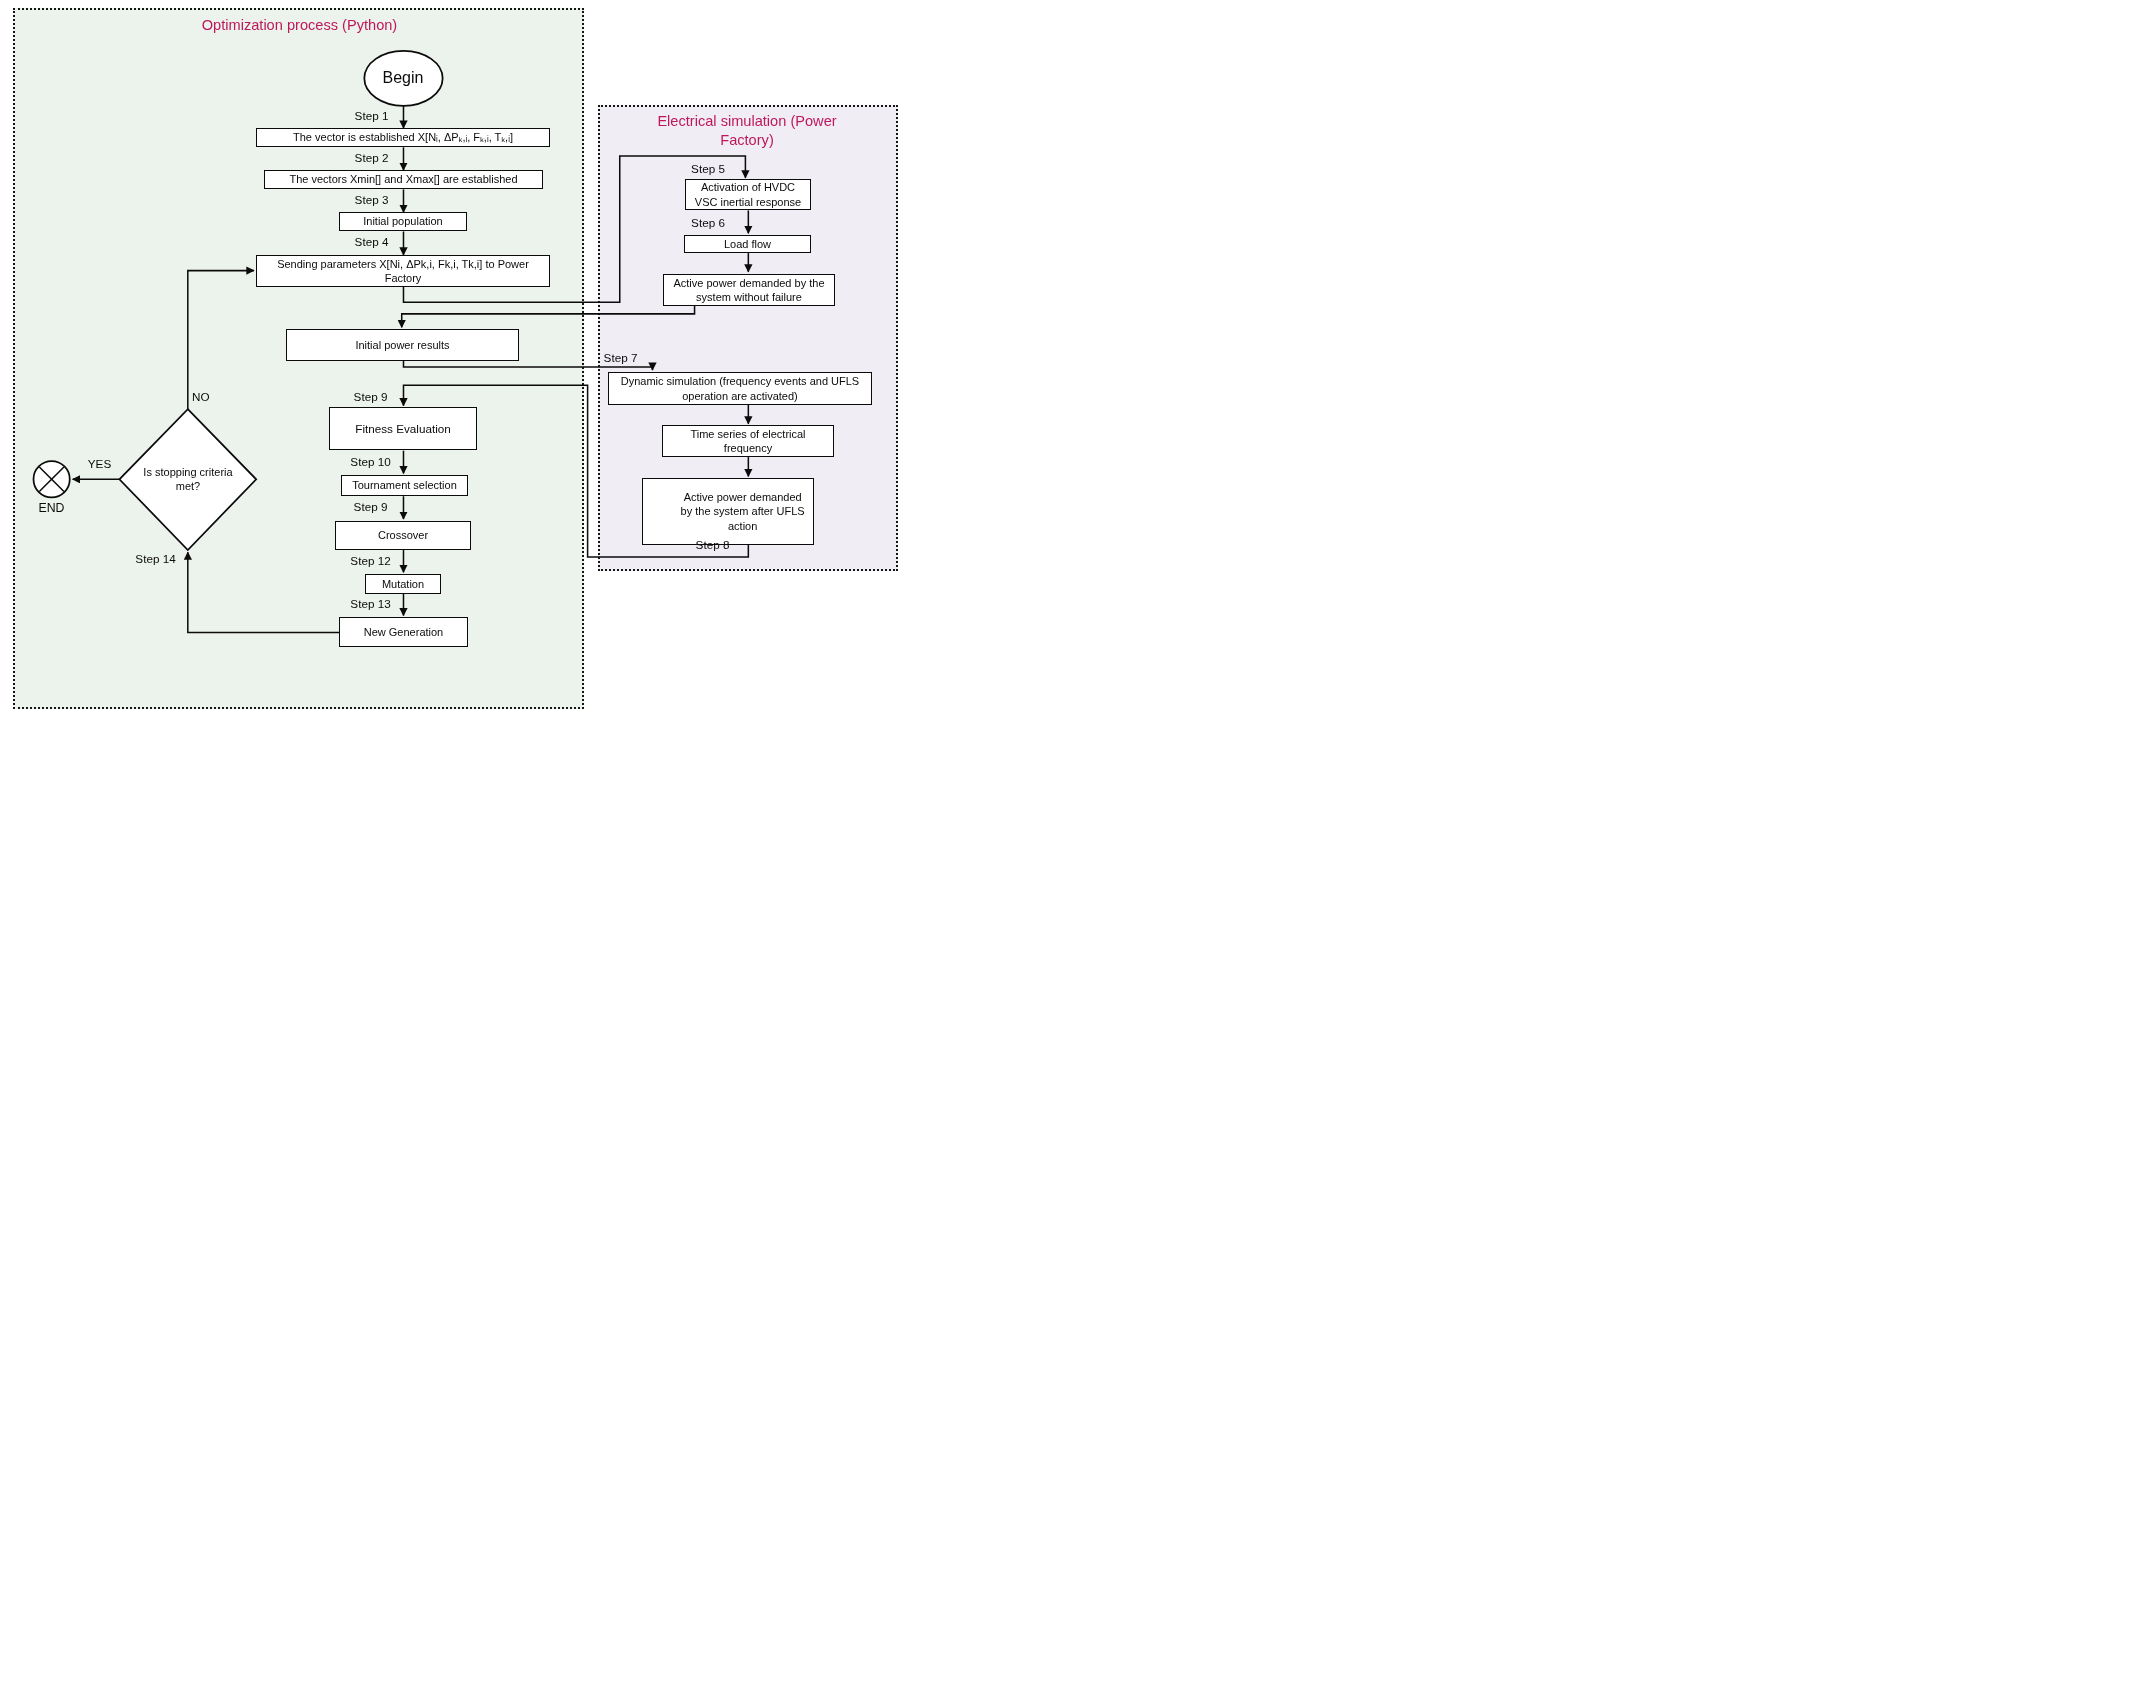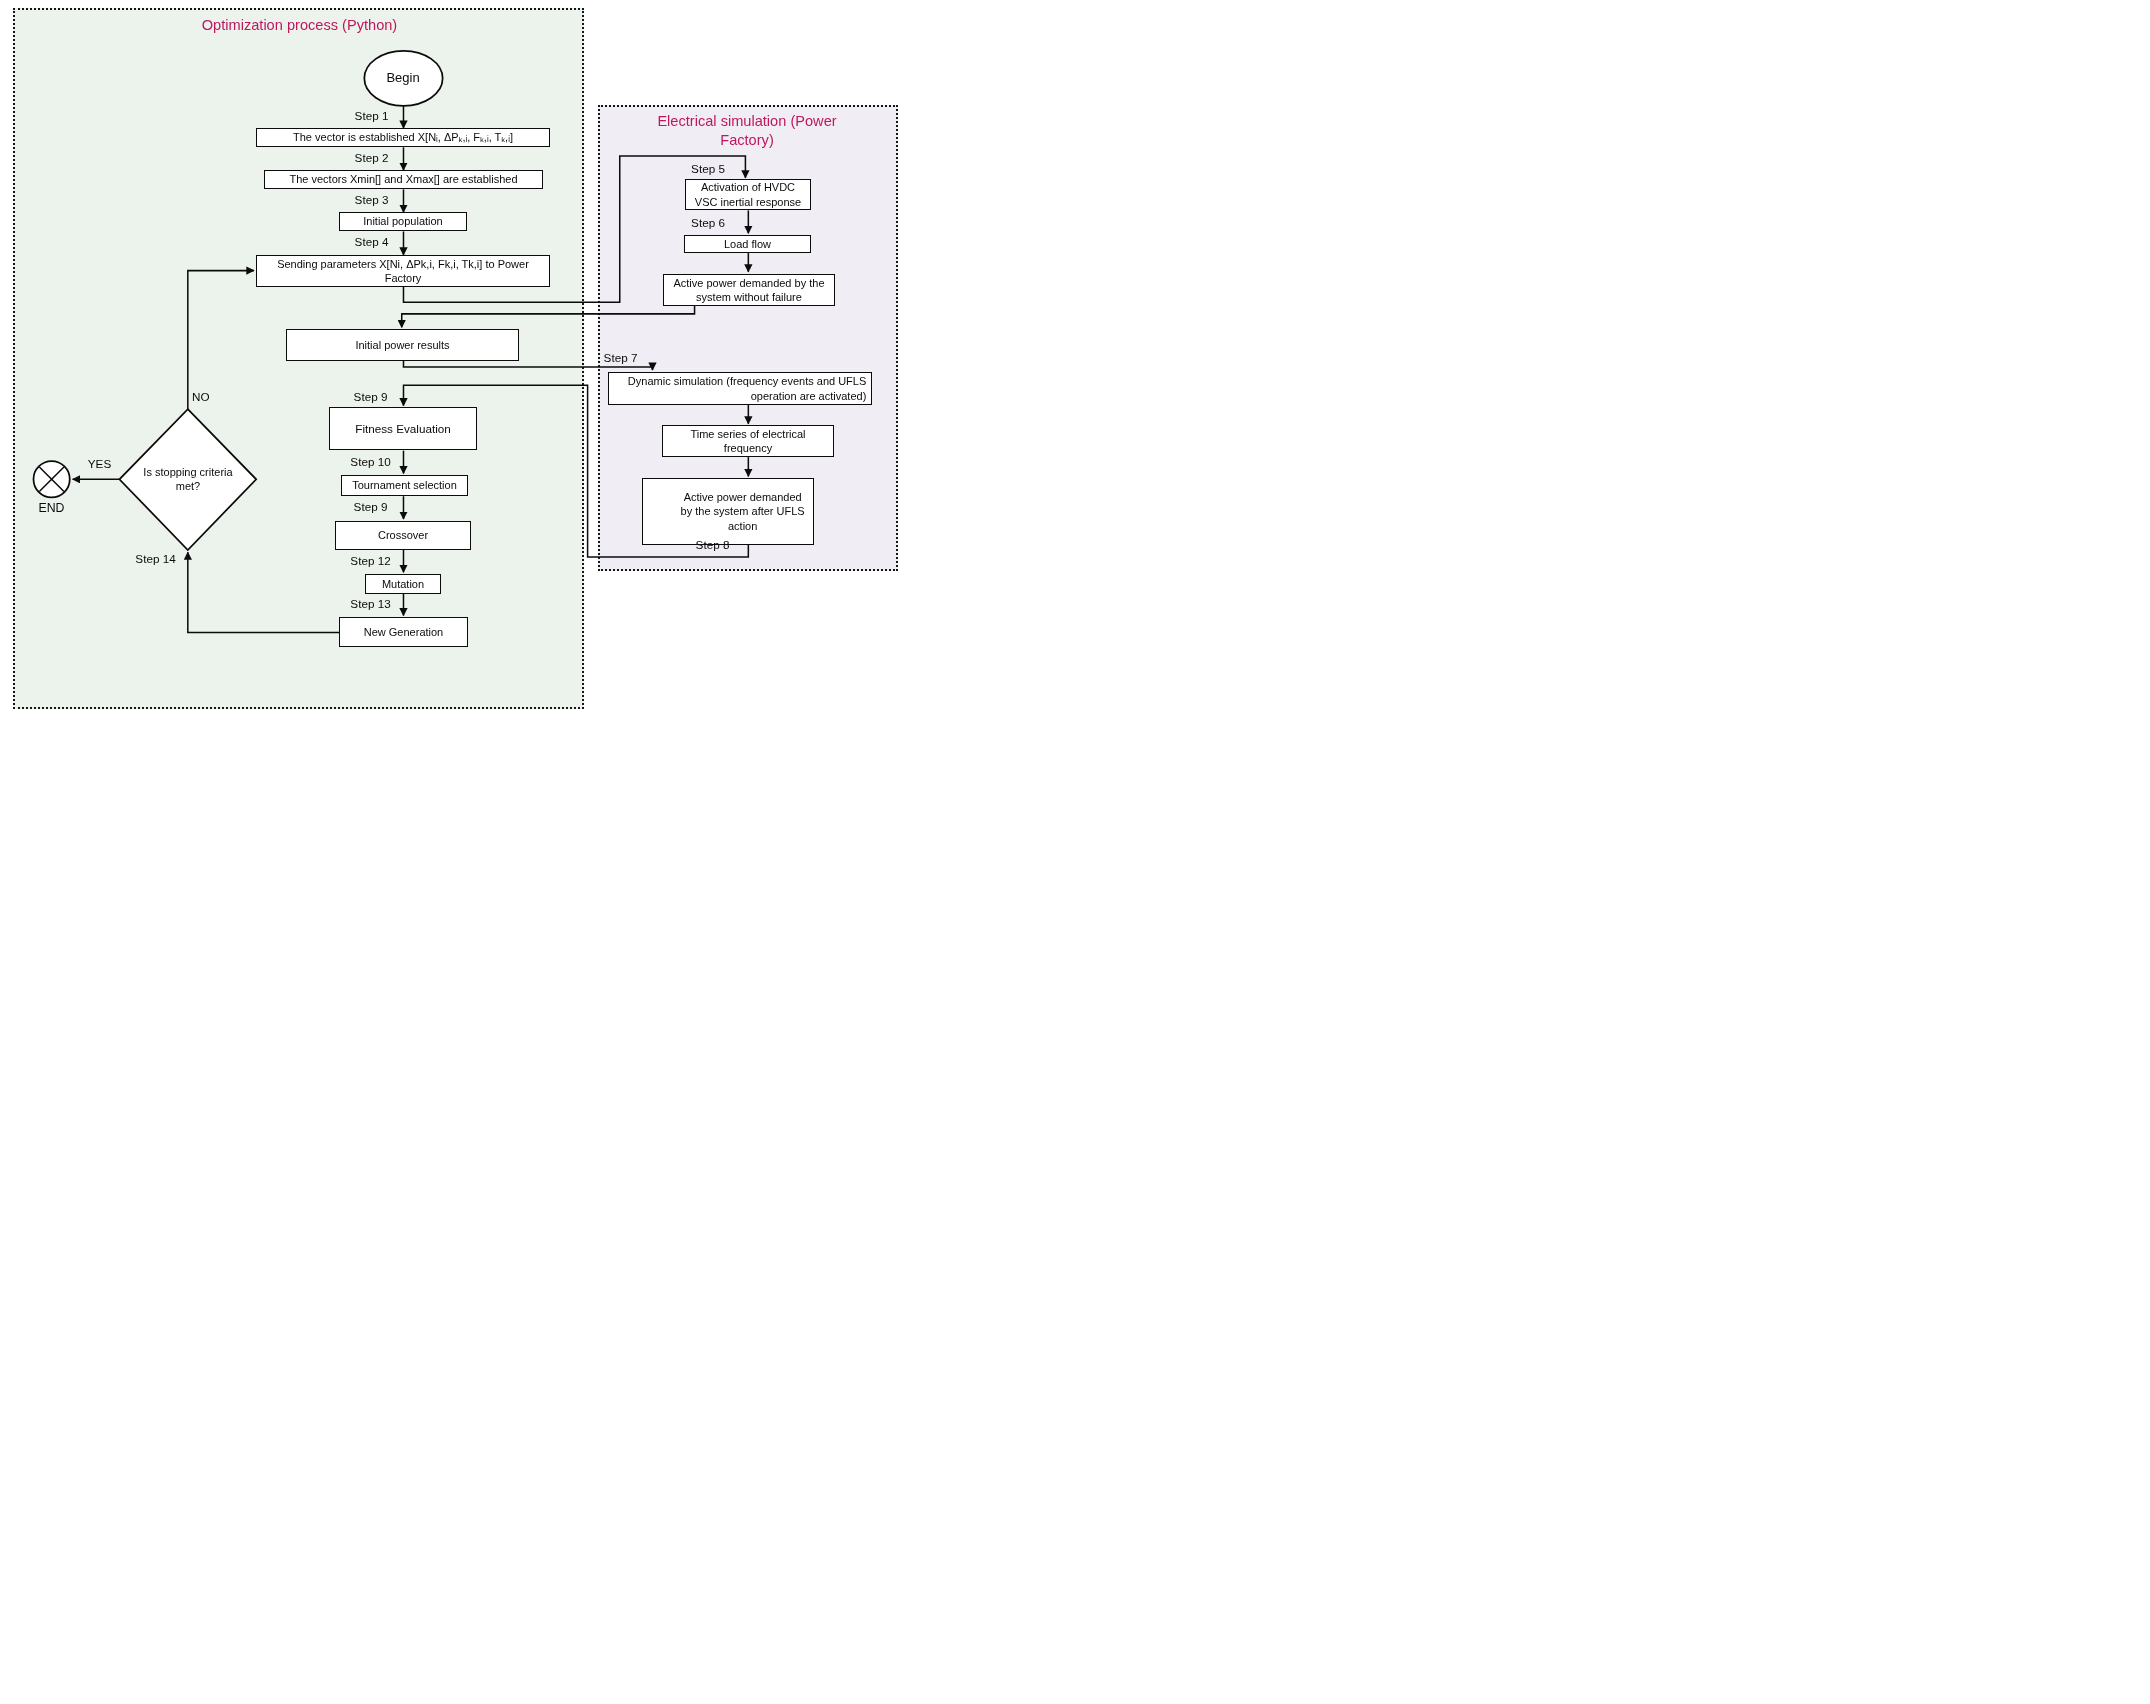--- a/index.html
+++ b/index.html
@@ -69,39 +69,39 @@
 
     <path d="M204,820 H124" marker-end="url(#ah)"></path>
 
     <ellipse class="shape" cx="690" cy="134" rx="67" ry="47"></ellipse>
     <polygon class="shape" points="321,700 438,820 321,941 204,820"></polygon>
     <circle class="shape" cx="88" cy="820" r="31"></circle>
     <line x1="67" y1="799" x2="109" y2="841"></line>
     <line x1="109" y1="799" x2="67" y2="841"></line>
   </svg>
 
-  <div class="shape-label" style="left:362px;top:69px;width:82px;height:18.7px;font-size:13px;">Begin</div>
+  <div class="shape-label" style="left:362px;top:69px;width:82px;height:18.7px;font-size:16px;">Begin</div>
 
   <div class="box" style="left:256px;top:128px;width:294px;height:19px;">The vector is established X[Nᵢ, ΔPₖ,ᵢ, Fₖ,ᵢ, Tₖ,ᵢ]</div>
   <div class="box" style="left:264px;top:170px;width:279px;height:19px;">The vectors Xmin[] and Xmax[] are established</div>
   <div class="box" style="left:339px;top:212px;width:128px;height:19px;">Initial population</div>
   <div class="box" style="left:256px;top:255px;width:294px;height:32px;">Sending parameters X[Ni, ΔPk,i, Fk,i, Tk,i] to Power Factory</div>
   <div class="box" style="left:286px;top:329px;width:233px;height:32px;">Initial power results</div>
   <div class="box" style="left:329px;top:407px;width:148px;height:43px;font-size:11.7px;">Fitness Evaluation</div>
   <div class="box" style="left:341px;top:475px;width:127px;height:21px;">Tournament selection</div>
   <div class="box" style="left:335px;top:521px;width:136px;height:29px;">Crossover</div>
   <div class="box" style="left:365px;top:574px;width:76px;height:20px;">Mutation</div>
   <div class="box" style="left:339px;top:617px;width:129px;height:30px;">New Generation</div>
 
   <div class="shape-label" style="left:137px;top:462px;width:102px;height:35px;">Is stopping criteria met?</div>
 
   <div class="box" style="left:685px;top:179px;width:126px;height:31px;">Activation of HVDC VSC inertial response</div>
   <div class="box" style="left:684px;top:235px;width:127px;height:18px;">Load flow</div>
   <div class="box" style="left:663px;top:274px;width:172px;height:32px;">Active power demanded by the system without failure</div>
-  <div class="box" style="left:608px;top:372px;width:264px;height:33px;text-align:right;">Dynamic simulation (frequency events and UFLS operation are activated)</div>
+  <div class="box" style="left:608px;top:372px;width:264px;height:33px;">Dynamic simulation (frequency events and UFLS operation are activated)</div>
   <div class="box" style="left:662px;top:425px;width:172px;height:32px;">Time series of electrical frequency</div>
   <div class="box" style="left:642px;top:478px;width:172px;height:67px;padding-left:34px;">Active power demanded by the system after UFLS action</div>
 
   <div class="step-label t-right" style="left:345px;top:109px;width:53px;">Step 1</div>
   <div class="step-label t-right" style="left:345px;top:151px;width:53px;">Step 2</div>
   <div class="step-label t-right" style="left:345px;top:193px;width:53px;">Step 3</div>
   <div class="step-label t-right" style="left:345px;top:235px;width:53px;">Step 4</div>
   <div class="step-label t-right" style="left:683px;top:162px;width:50px;">Step 5</div>
   <div class="step-label t-right" style="left:683px;top:216px;width:50px;">Step 6</div>
   <div class="step-label t-right" style="left:596px;top:351px;width:49px;">Step 7</div>

